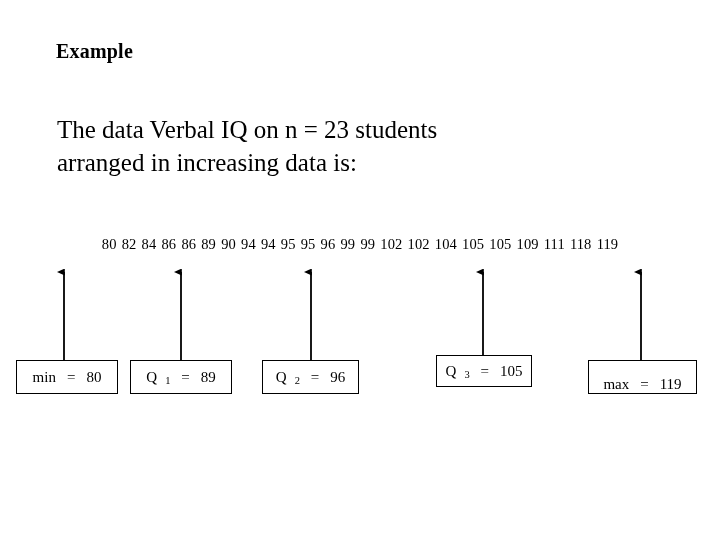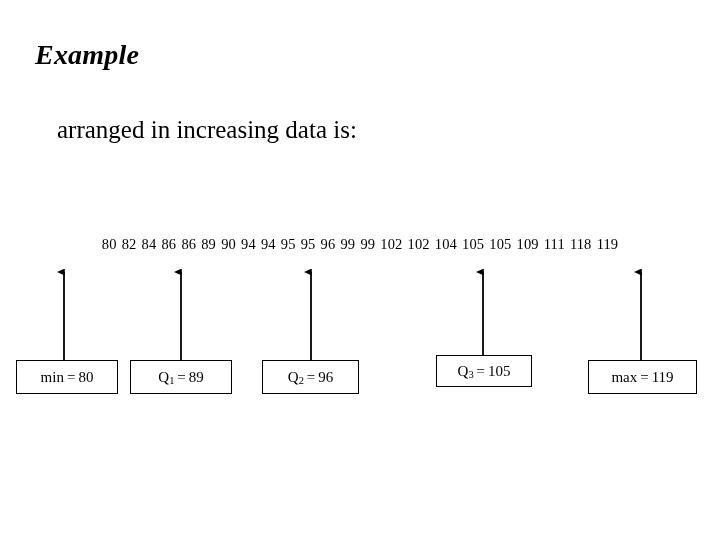--- a/index.html
+++ b/index.html
@@ -19,25 +19,24 @@
   #slide {
     position: absolute;
     inset: 0;
     width: 720px;
     height: 540px;
   }
 
   
   #title {
     position: absolute;
-    left: 35px;
+    left: 56px;
     top: 40px;
-    font-size: 28px;
+    font-size: 20px;
     font-weight: bold;
-    font-style: italic;
     letter-spacing: 0.2px;
     white-space: nowrap;
     line-height: 1.1;
   }
 
   
   #body-text {
     position: absolute;
     left: 57px;
     top: 113px;
@@ -79,46 +78,48 @@
   .label-box {
     position: absolute;
     box-sizing: border-box;
     border: 1px solid #000000;
     background: #ffffff;
     display: flex;
     align-items: center;
     justify-content: center;
     font-size: 15px;
     white-space: nowrap;
+    gap: 8px;
   }
   .label-box .sub {
     font-size: 10.5px;
     vertical-align: sub;
     position: relative;
     top: 3px;
     left: 0.3px;
   }
   .label-box .eq {
     padding: 0 3px;
   }
 
   #box-min  { left: 16px;  top: 360px; width: 102px; height: 34px; }
   #box-q1   { left: 130px; top: 360px; width: 102px; height: 34px; }
   #box-q2   { left: 262px; top: 360px; width: 97px;  height: 34px; }
   #box-q3   { left: 436px; top: 355px; width: 96px;  height: 32px; }
-  #box-max  { left: 588px; top: 360px; width: 109px; height: 34px; }
+  #box-max  { left: 588px; top: 360px; width: 109px; height: 34px; align-items: flex-end; }
 </style>
 </head>
 <body>
 
 <div id="slide">
 
   <div id="title">Example</div>
 
   <div id="body-text">
+    <div class="line">The data Verbal IQ on n = 23 students</div>
     <div class="line">arranged in increasing data is:</div>
   </div>
 
   <div id="data-row"><span class="num">80</span><span class="num">82</span><span class="num">84</span><span class="num">86</span><span class="num">86</span><span class="num">89</span><span class="num">90</span><span class="num">94</span><span class="num">94</span><span class="num">95</span><span class="num">95</span><span class="num">96</span><span class="num">99</span><span class="num">99</span><span class="num">102</span><span class="num">102</span><span class="num">104</span><span class="num">105</span><span class="num">105</span><span class="num">109</span><span class="num">111</span><span class="num">118</span><span class="num">119</span></div>
 
   <svg id="arrows" width="720" height="540" viewBox="0 0 720 540" xmlns="http://www.w3.org/2000/svg">
     <defs>
       <marker id="ahead" markerWidth="7" markerHeight="8" refX="3.5" refY="7.2" orient="auto" markerUnits="userSpaceOnUse">
         <path d="M3.5,0 L7,8 L0,8 Z" fill="#000000"></path>
       </marker>

